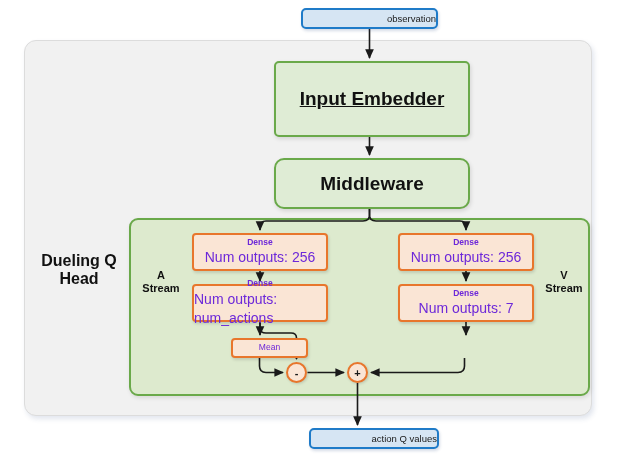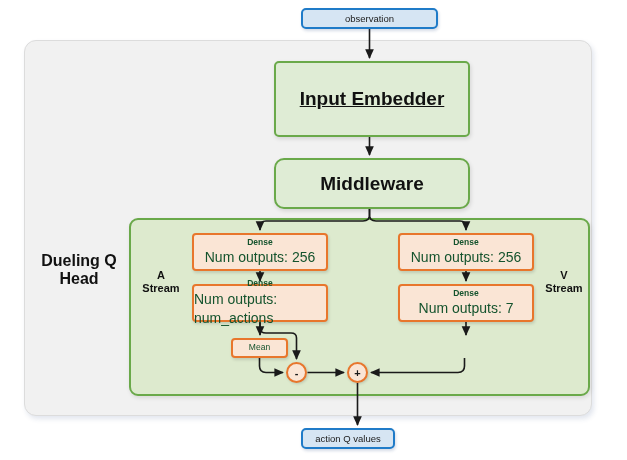--- a/index.html
+++ b/index.html
@@ -23,53 +23,53 @@
   .head-container {
     position: absolute; left: 129px; top: 218px; width: 461px; height: 178px;
     background: #ddeace; border: 2px solid #6aa94a; border-radius: 9px;
     box-shadow: 1px 2px 4px rgba(0,0,0,0.10);
     z-index: 2;
   }
 
   
   .io-box {
     position: absolute; background: #d6e5f3; border: 2px solid #1f7bc8;
-    border-radius: 5px; display: flex; align-items: center; justify-content: center;
+    border-radius: 5px; display: flex; align-items: center; justify-content: flex-end;
     font-size: 9.5px; color: #1a1a1a; z-index: 6;
     box-shadow: 1px 2px 3px rgba(30,60,120,0.18);
   }
   #observation-box { left: 301px; top: 8px; width: 137px; height: 21px; }
-  #output-box { left: 301px; top: 428px; width: 94px; height: 21px; }
+  #output-box { left: 309px; top: 428px; width: 130px; height: 21px; }
 
   
   .green-block {
     position: absolute; background: #dfecd5; border: 2px solid #6aa94a;
     border-radius: 5px; display: flex; align-items: center; justify-content: center;
     font-size: 19px; font-weight: bold; color: #111; z-index: 6;
     box-shadow: 1px 2px 4px rgba(0,0,0,0.12);
   }
   #input-embedder-box { left: 274px; top: 61px; width: 196px; height: 76px; text-decoration: underline; }
   #middleware-box { left: 274px; top: 158px; width: 196px; height: 51px; border-radius: 10px; }
 
   
   .op-box {
     position: absolute; background: #fae5d5; border: 2px solid #e8762c;
     border-radius: 4px; display: flex; flex-direction: column;
-    align-items: center; justify-content: center; color: #14532d; z-index: 6;
+    align-items: center; justify-content: center; color: #6d28d9; z-index: 6;
     box-shadow: 1px 2px 3px rgba(0,0,0,0.13);
   }
   .op-box .ttl { font-size: 8.5px; font-weight: bold; line-height: 1.35; }
   .op-box .sub { font-size: 14px; line-height: 1.35; }
   .op-box.single .ttl { font-size: 8.5px; font-weight: normal; }
 
   #a-dense-1 { left: 192px; top: 233px; width: 136px; height: 38px; }
   #a-dense-2 { left: 192px; top: 284px; width: 136px; height: 38px; }
   #v-dense-1 { left: 398px; top: 233px; width: 136px; height: 38px; }
   #v-dense-2 { left: 398px; top: 284px; width: 136px; height: 38px; }
-  #mean-box { left: 231px; top: 338px; width: 57px; height: 20px; }
+  #mean-box { left: 231px; top: 338px; width: 77px; height: 20px; }
   #repeatvector-box { left: 416px; top: 338px; width: 97px; height: 20px; }
 
   
   .op-circle {
     position: absolute; width: 21px; height: 21px; border-radius: 50%;
     background: #fae5d5; border: 2px solid #e8762c;
     display: flex; align-items: center; justify-content: center;
     font-size: 11px; font-weight: bold; color: #1a1a1a; z-index: 7;
     box-shadow: 1px 1px 3px rgba(0,0,0,0.15);
   }

